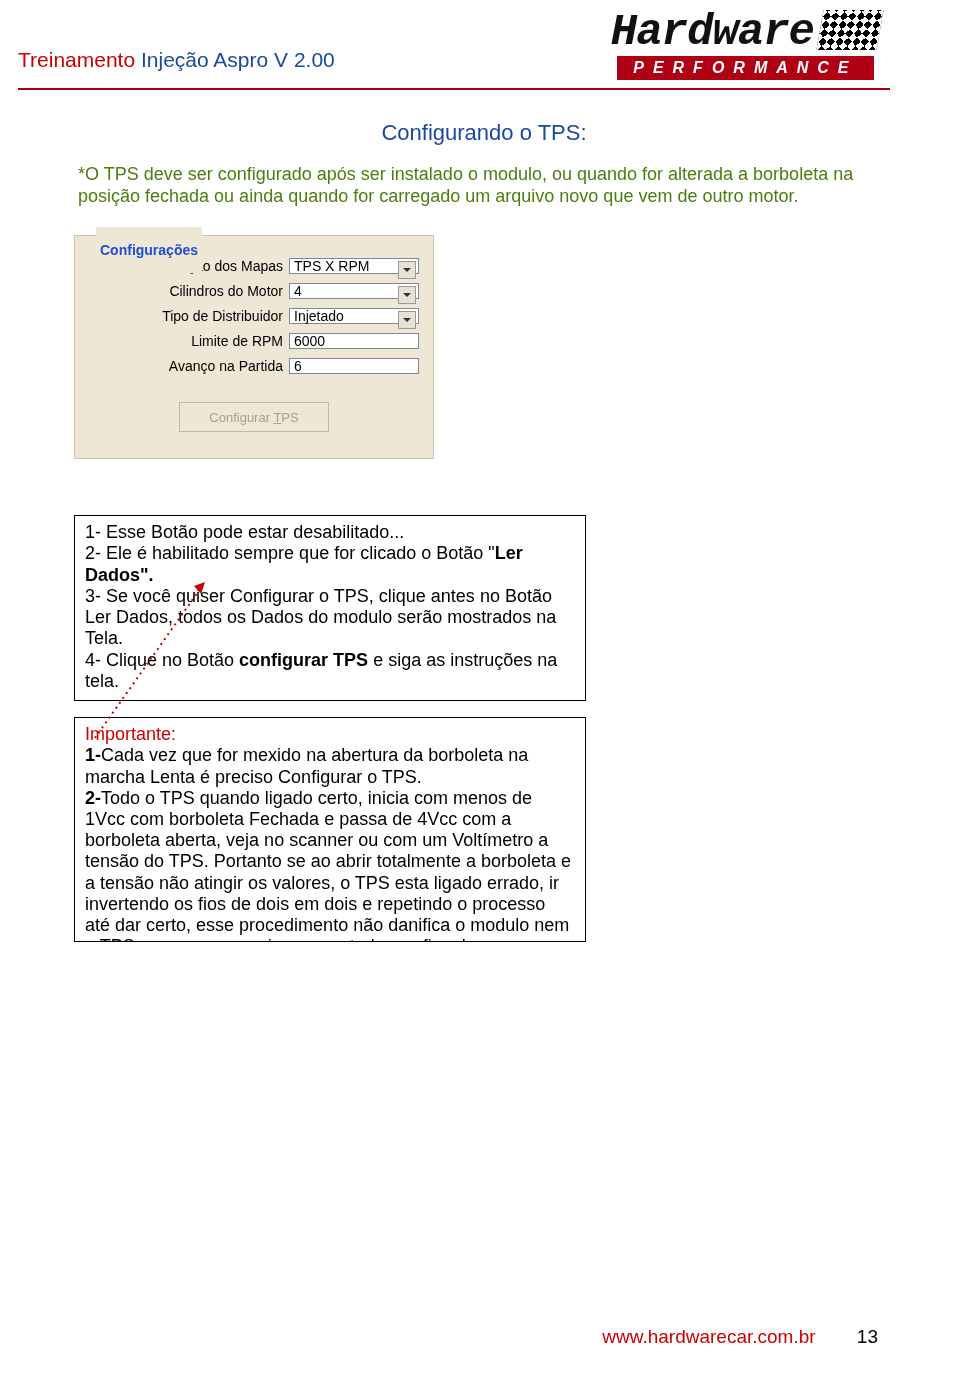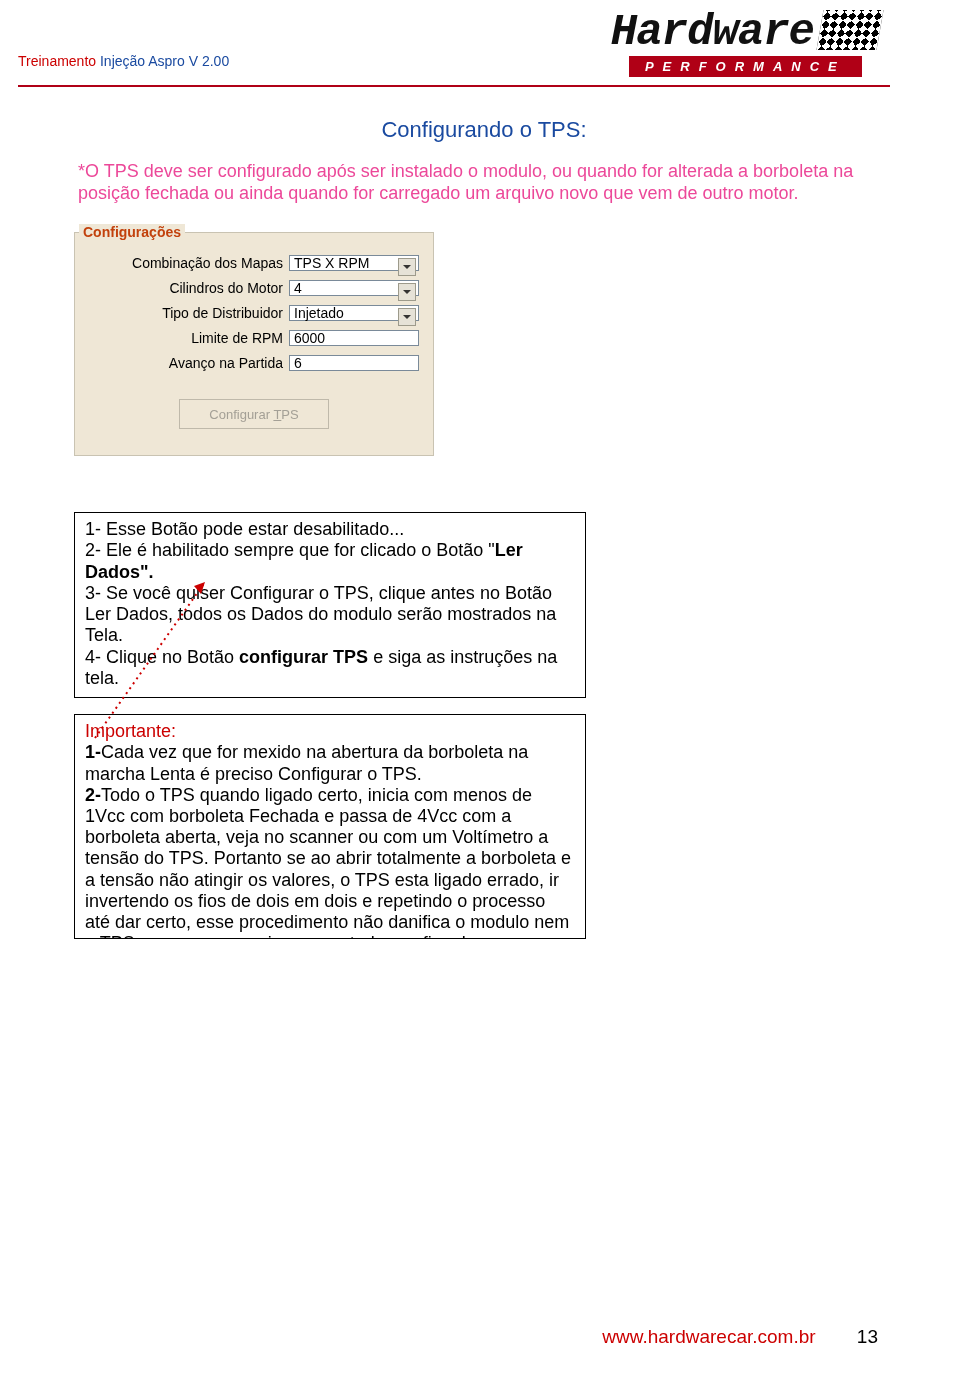--- a/index.html
+++ b/index.html
@@ -10,21 +10,21 @@
     background: #fff;
     position: relative;
   }
   .header {
     display: flex;
     justify-content: space-between;
     align-items: flex-end;
     padding: 10px 80px 0 18px;
   }
   .doc-title {
-    font-size: 14px;
+    font-size: 21px;
     color: #c00;
     padding-bottom: 8px;
   }
   .doc-title .blue { color: #1a4aa0; font-weight: 400; }
   .logo {
     display: flex;
     flex-direction: column;
     align-items: center;
   }
   .logo-top {
@@ -44,21 +44,21 @@
     margin-left: 6px;
     background:
       repeating-linear-gradient(45deg, #000 0 6px, #fff 6px 12px),
       repeating-linear-gradient(-45deg, #000 0 6px, #fff 6px 12px);
     background-blend-mode: difference;
     transform: skewX(-10deg);
   }
   .logo-sub {
     background: #b00016;
     color: #fff;
-    font-size: 13px;
+    font-size: 16px;
     letter-spacing: 9px;
     padding: 3px 16px;
     font-style: italic;
     font-weight: bold;
     margin-top: 2px;
   }
   .divider {
     margin: 8px 70px 0 18px;
     border: none;
     border-top: 2.5px solid #b00016;
@@ -67,43 +67,43 @@
     padding: 30px 70px 0 78px;
   }
   .section-title {
     text-align: center;
     color: #1a4aa0;
     font-size: 22px;
     margin-bottom: 18px;
   }
   .intro {
     font-size: 18px;
-    color: #ec4899;
+    color: #4d7c0f;
     line-height: 1.2;
     margin-bottom: 28px;
   }
   .config-panel {
     width: 360px;
     background: #efe7d6;
     border: 1px solid #c9c3b2;
     border-top: none;
     padding: 14px 14px 20px 14px;
     margin-left: -4px;
     position: relative;
     font-family: Tahoma, Arial, sans-serif;
   }
   .panel-legend {
     font-weight: bold;
     font-size: 14px;
-    color: #c2410c;
+    color: #1d4ed8;
     position: absolute;
     top: -8px;
-    left: 4px;
+    left: 21px;
     background: #efe7d6;
-    padding: 0 4px;
+    padding: 15px 4px;
   }
   .config-panel::before{
     content:"";
     position:absolute;
     top:0; left:0; right:0;
     border-top:1px solid #c9c3b2;
   }
   .field-row {
     display: flex;
     align-items: center;

